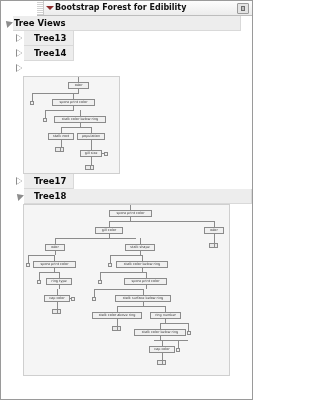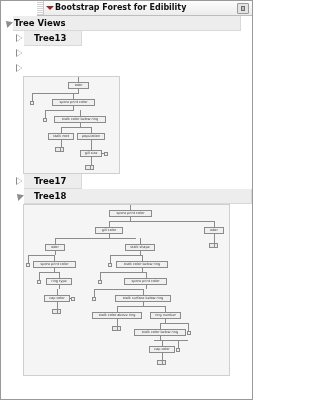--- a/index.html
+++ b/index.html
@@ -83,21 +83,21 @@
   }
   .lbl.l0{padding-left:1px;}
   .row.level0{padding-left:2px;}
   .row.level1{padding-left:13px;}
   .row.level1 .lbl{border:none;background:#ededed;
     border-right:1px solid #d9d9d9;border-bottom:1px solid #d9d9d9;}
   .row.level0 .lbl{background:#ededed;border:none;
     border-right:1px solid #d9d9d9;border-bottom:1px solid #d9d9d9;}
   .row.wide .lbl{width:228px;}
   .row.med  .lbl{width:92px;}
-  .row.sm   .lbl{width:58px;}
+  .row.sm   .lbl{width:50px;}
   
   .panel{
     position:relative;margin-left:22px;
     border:1px solid #cfcfcf;background:#f5f5f5;
     box-sizing:border-box;
   }
   .panel.t16{width:97px;height:98px;}
   .panel.t18{width:207px;height:172px;}
   .node{
     position:absolute;box-sizing:border-box;
@@ -143,20 +143,21 @@
       <span class="lbl l0">Tree Views</span>
     </div>
 
     <div class="row level1 sm">
       <span class="disc closed"></span>
       <span class="lbl">Tree13</span>
     </div>
 
     <div class="row level1 sm">
       <span class="disc closed"></span>
+      <span class="lbl">Tree14</span>
     </div>
 
     <div class="row level1 sm">
       <span class="disc closed"></span>
     </div>
 
 
     <div class="panel t16" id="t16">
         <div class="ln lnv" style="left: 54px; top: 0px; height: 5px;"></div>
         <div class="ln lnv" style="left: 54px; top: 12px; height: 4px;"></div>

